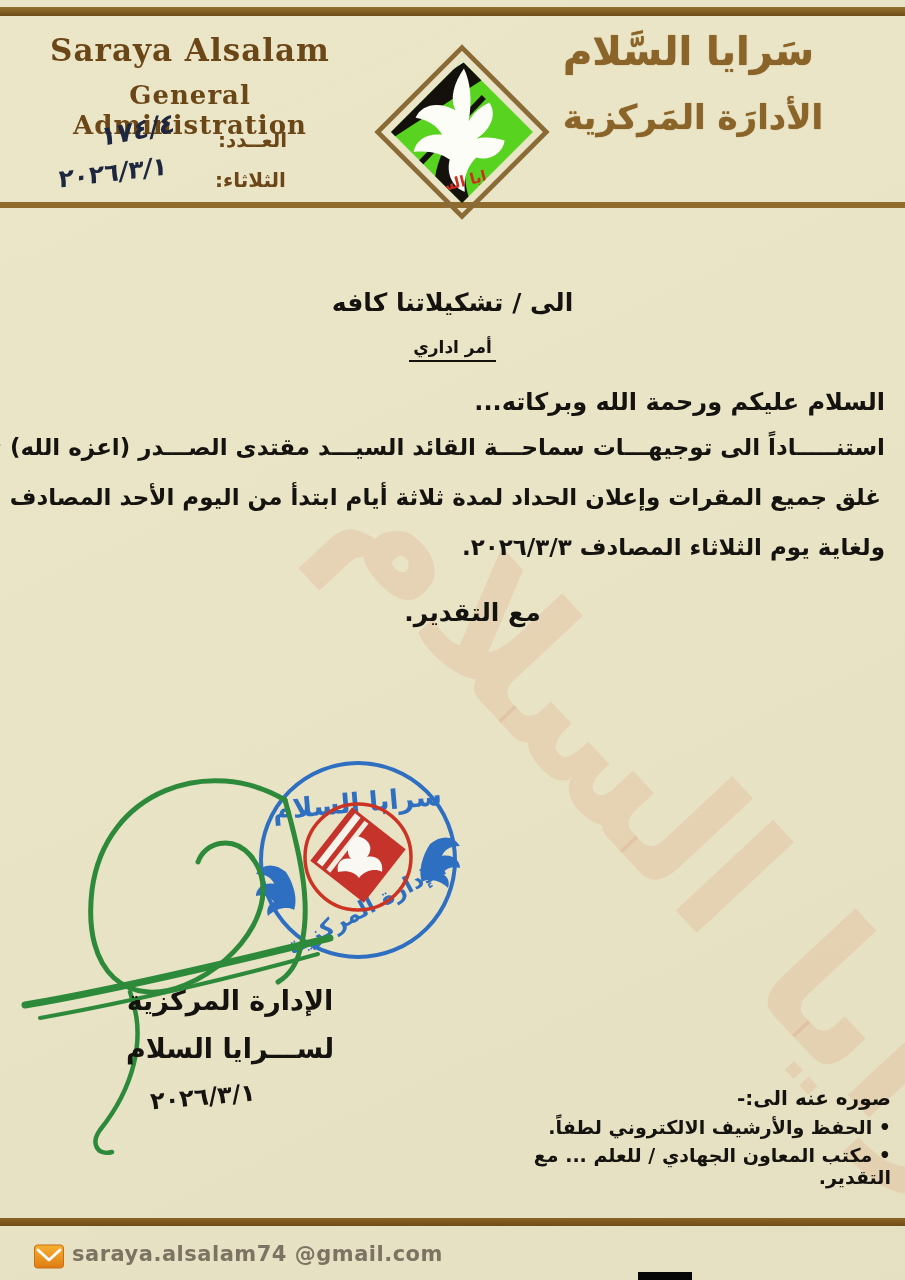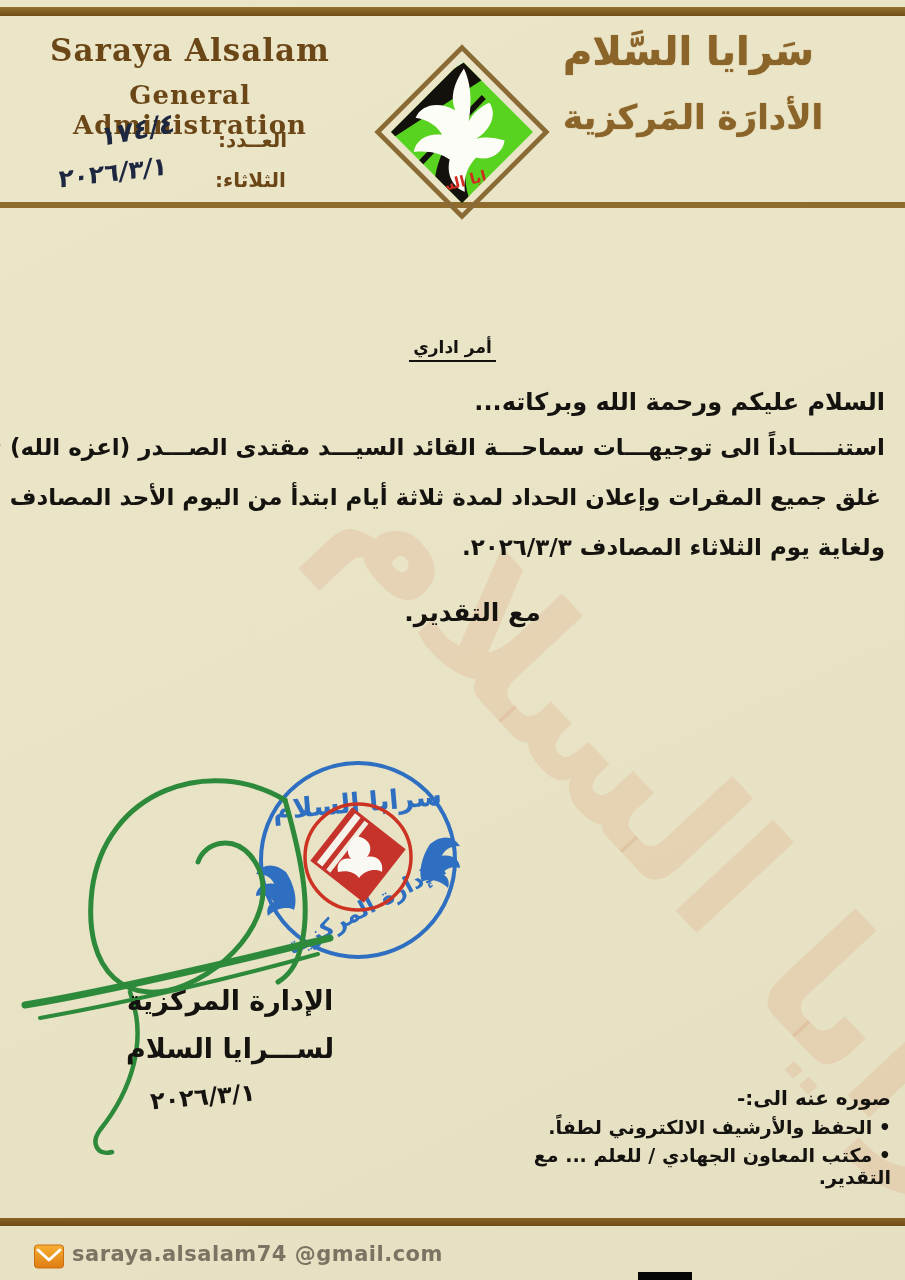--- a/index.html
+++ b/index.html
@@ -107,20 +107,21 @@
       </g>
       <path d="M28,152 L118,58" stroke="#14100c" stroke-width="6"></path>
       <path d="M70,172 C58,132 80,120 76,98 L94,110 C102,132 94,150 106,172 Z" fill="#15110d"></path>
       <path d="M97,28 C86,44 82,60 88,72 C70,62 52,66 46,80 C60,82 70,90 74,98 C58,96 46,104 44,116
                C60,114 74,118 82,124 C78,140 86,154 98,158 C96,142 102,130 110,122 C124,126 138,118 140,104
                C128,100 118,100 110,102 C126,92 132,76 124,64 C114,68 106,76 102,84 C106,62 104,42 97,28 Z" fill="#fdfdf8"></path>
       <text x="98" y="152" transform="rotate(-14 98 152)" font-size="16" font-weight="bold" fill="#cf2b1f" text-anchor="middle" direction="rtl">سرايا السلام</text>
     </g>
   </svg>
 
+  <div class="abs ar center-line to-line">الى / تشكيلاتنا كافه</div>
   <div class="abs ar center-line subject">
     <span>أمر اداري</span>
   </div>
   <div class="abs ar pline p-salut">السلام عليكم ورحمة الله وبركاته...</div>
   <div class="abs ar pline p1">استنـــــاداً الى توجيهـــات سماحـــة القائد السيـــد مقتدى الصـــدر (اعزه الله) تقرر</div>
   <div class="abs ar pline p2">غلق جميع المقرات وإعلان الحداد لمدة ثلاثة أيام ابتدأ من اليوم الأحد المصادف ٢٠٢٦/٣/١</div>
   <div class="abs ar pline p3">ولغاية يوم الثلاثاء المصادف ٢٠٢٦/٣/٣.</div>
   <div class="abs ar closing">مع التقدير.</div>
 
   <svg class="abs" style="left:252px; top:752px;" width="212" height="216" viewBox="0 0 212 216">

